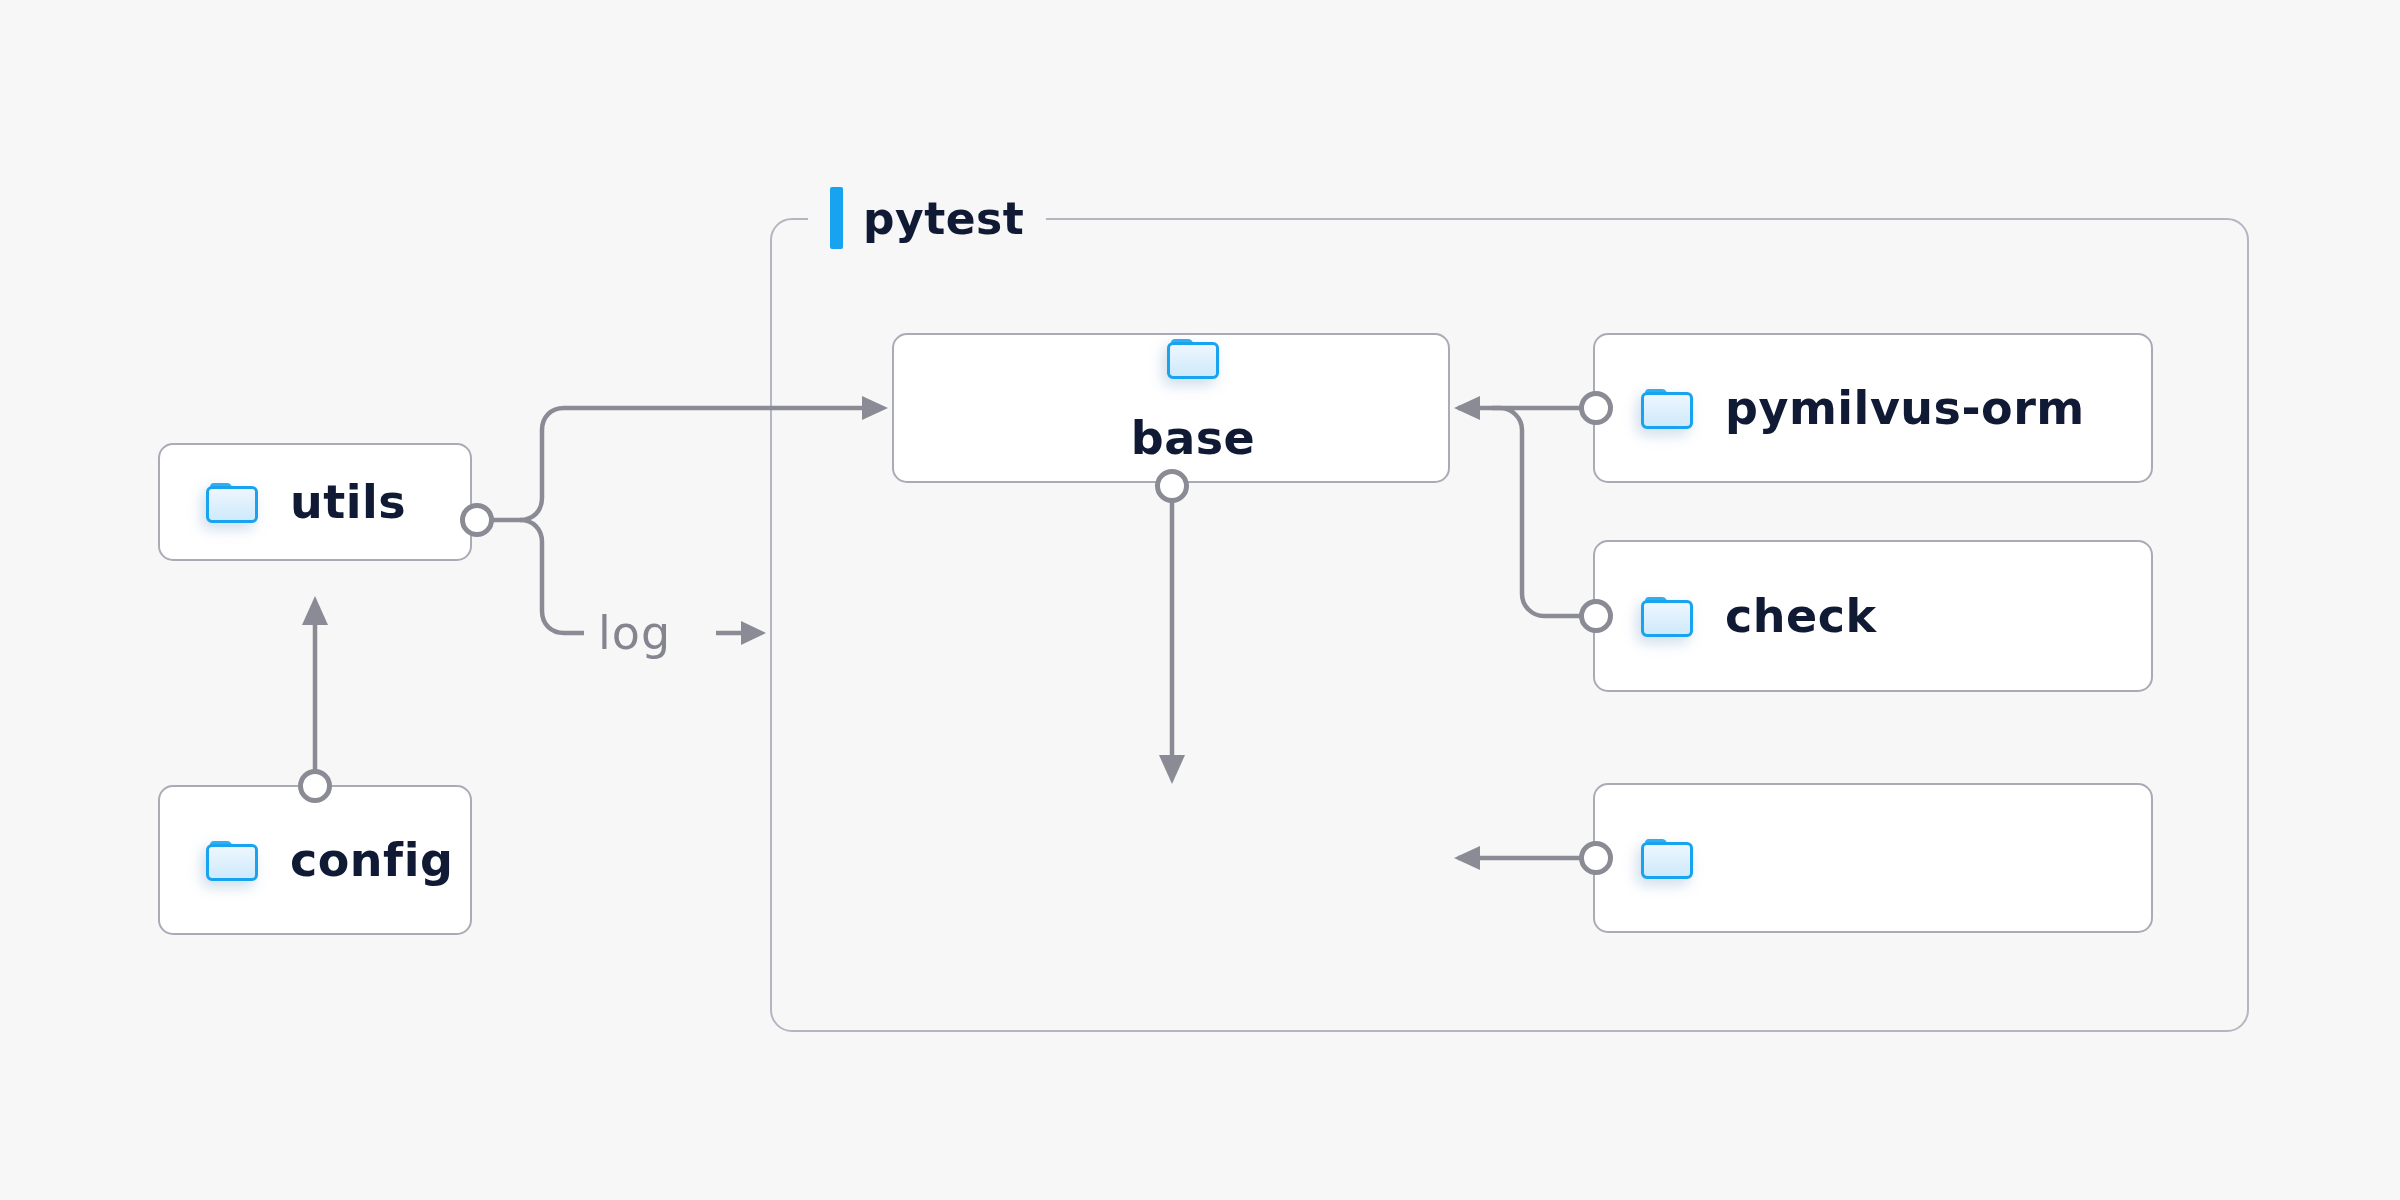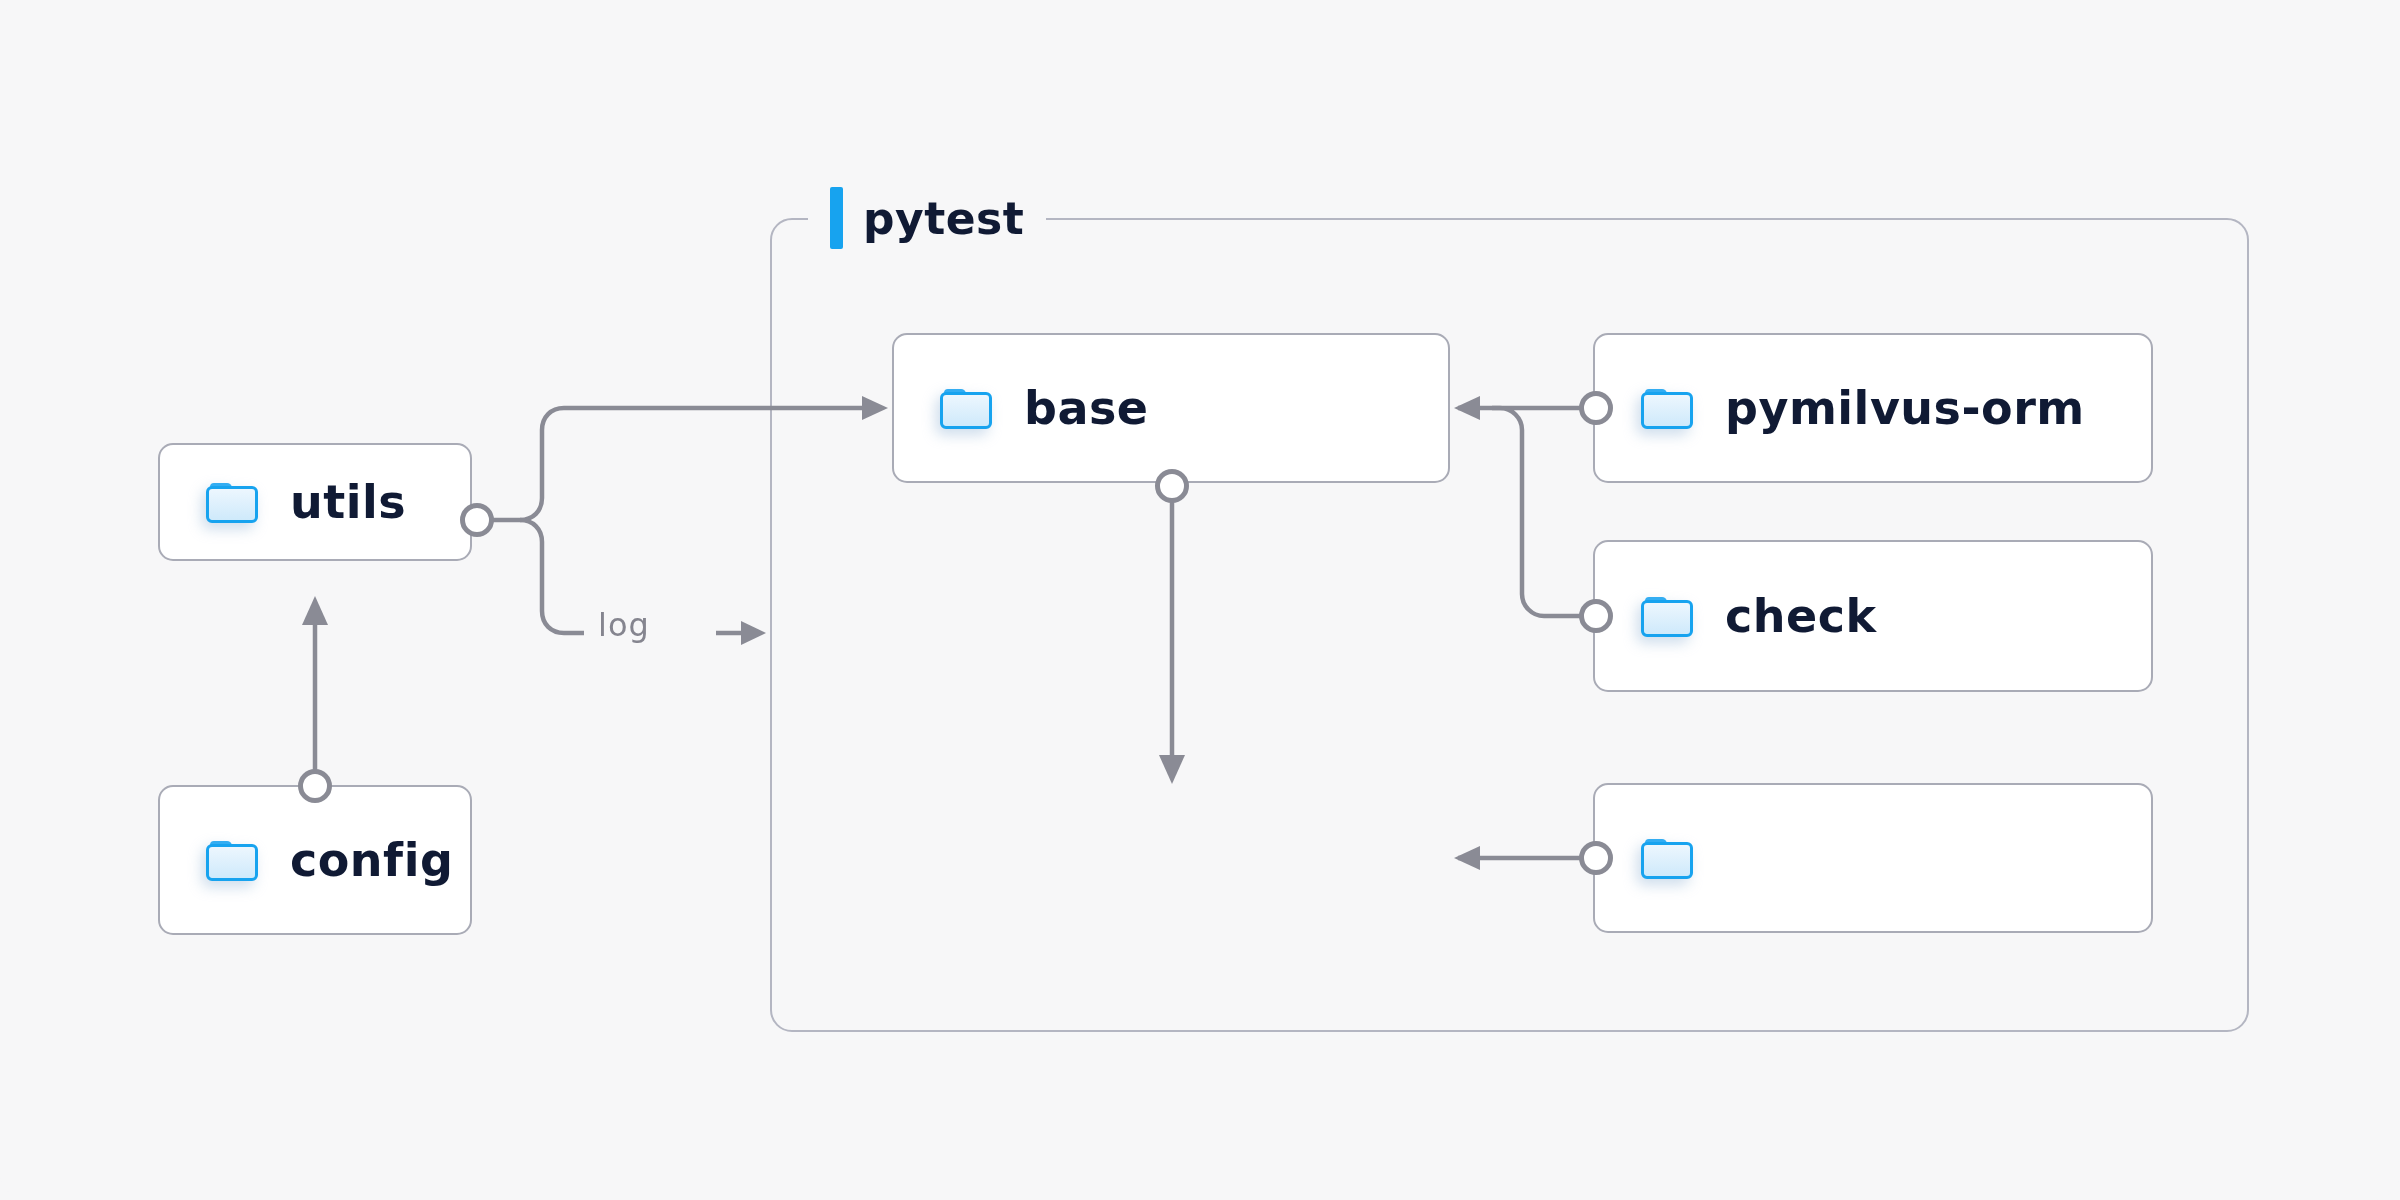--- a/index.html
+++ b/index.html
@@ -18,29 +18,29 @@
   .accent-bar{width:13px;height:62px;border-radius:2px;background:#17a3ef;}
   .container-label-text{font-size:44px;font-weight:700;color:#101a34;letter-spacing:.5px;}
   .node{
     position:absolute;background:#ffffff;border:2.5px solid #a9abb6;border-radius:15px;
     display:flex;align-items:center;padding-left:44px;gap:30px;box-sizing:border-box;z-index:2;
   }
   .node-label{font-size:46px;font-weight:600;color:#101a34;letter-spacing:.5px;}
   .folder{flex:0 0 auto;filter:drop-shadow(-4px 6px 7px rgba(125,165,205,.38));}
   .n-utils{left:158px;top:443px;width:314px;height:118px;}
   .n-config{left:158px;top:785px;width:314px;height:150px;}
-  .n-base{left:892px;top:333px;width:558px;height:150px;}
+  .n-base{left:892px;top:333px;width:558px;height:150px;flex-direction:column;}
   .n-pymilvus{left:1593px;top:333px;width:560px;height:150px;}
   .n-check{left:1593px;top:540px;width:560px;height:152px;}
   .n-testcases{left:892px;top:783px;width:558px;height:150px;}
   .n-common{left:1593px;top:783px;width:560px;height:150px;}
   .edges{position:absolute;left:0;top:0;width:2400px;height:1200px;z-index:4;pointer-events:none;}
   .edge-label{
     position:absolute;left:598px;top:606px;z-index:4;
-    font-size:32px;font-weight:500;color:#85858f;letter-spacing:1px;
+    font-size:46px;font-weight:500;color:#85858f;letter-spacing:1px;
   }
 </style>
 </head>
 <body>
 
 <div class="canvas">
 
   <div class="container-box"></div>
   <div class="container-label">
     <div class="accent-bar"></div>

